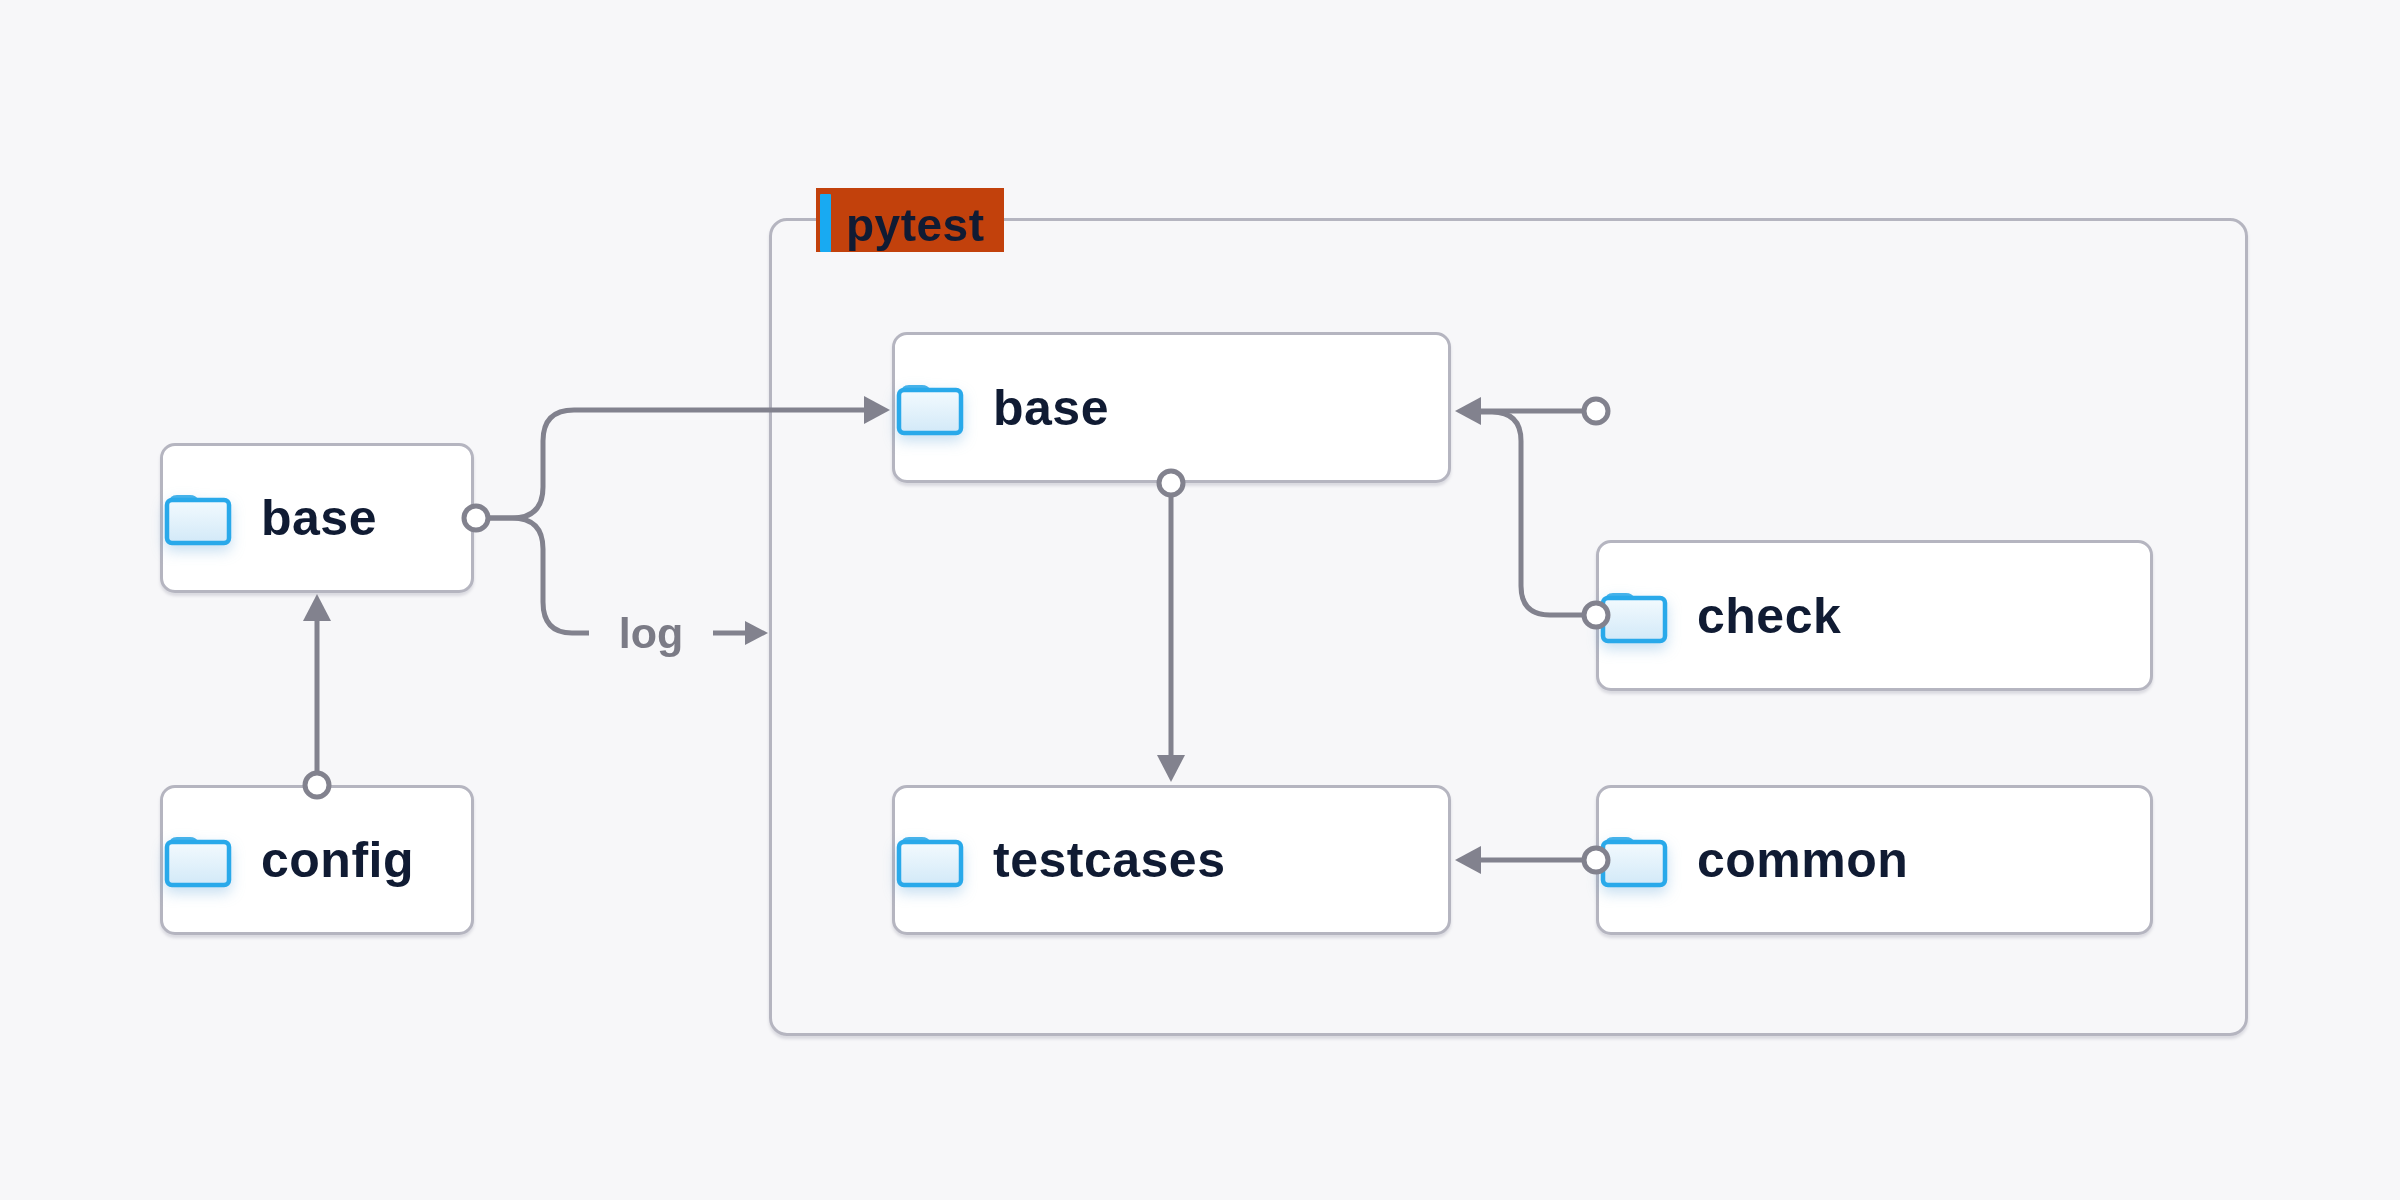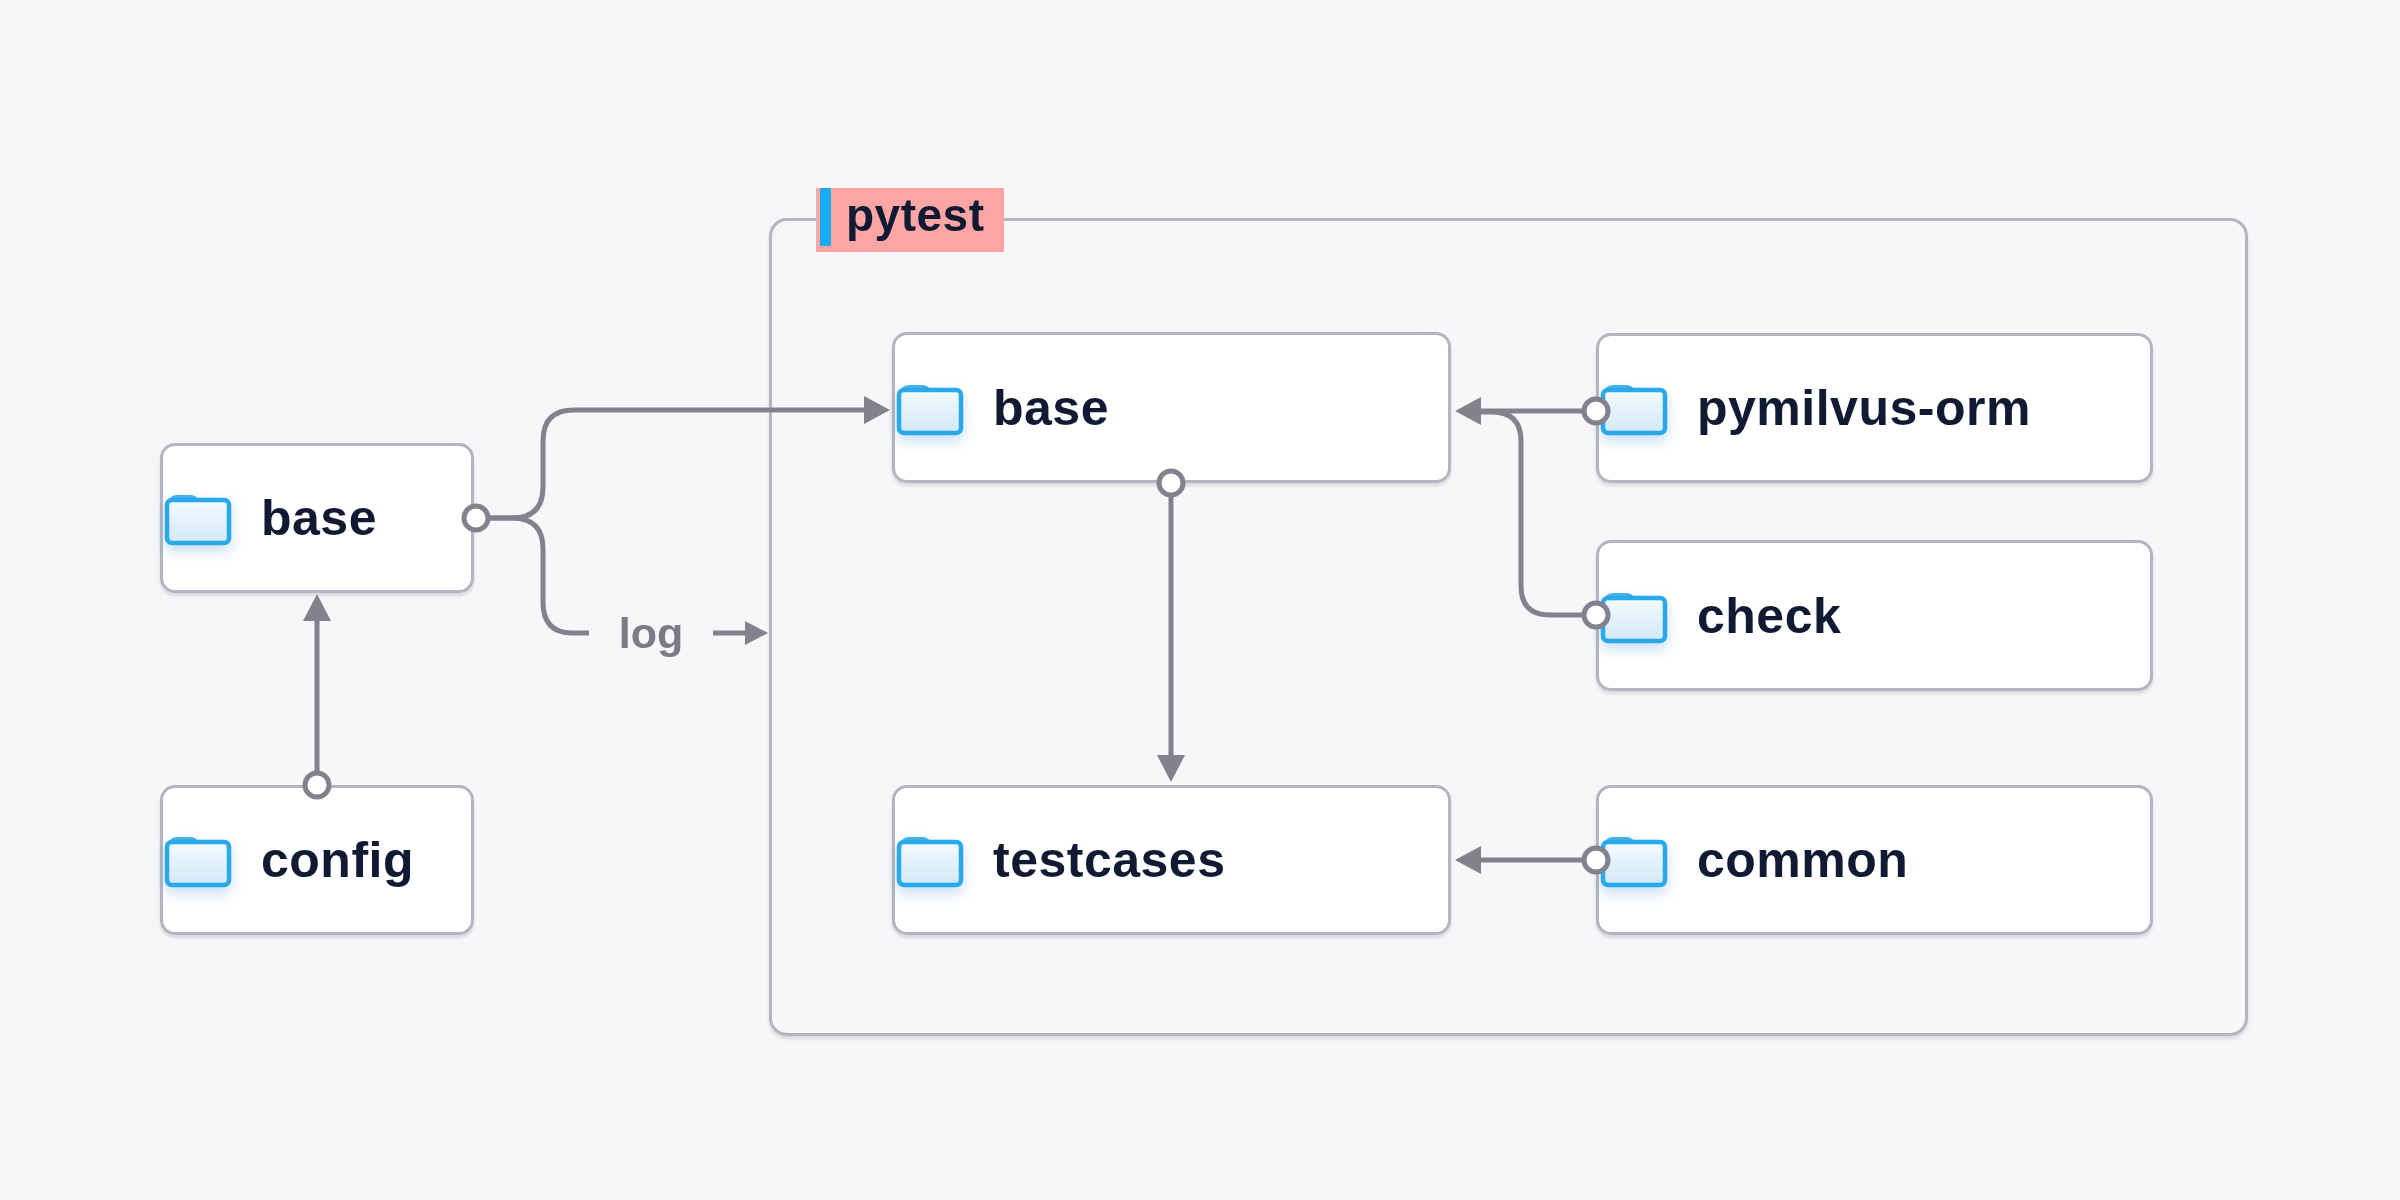--- a/index.html
+++ b/index.html
@@ -28,23 +28,23 @@
     background: transparent;
     box-shadow: 0 3px 3px rgba(130,130,150,0.25);
     z-index: 1;
   }
   .group-label {
     position: absolute;
     top: -33px;
     left: 44px;
     height: 64px;
     display: flex;
-    align-items: flex-start;
+    align-items: flex-end;
     gap: 15px;
-    background: #fca5a5;
+    background: #c2410c;
     padding: 0 20px 0 4px;
     z-index: 4;
   }
   .group-label .accent-bar {
     display: inline-block;
     width: 11px;
     height: 58px;
     background: #18aaf2;
     border-radius: 1px;
   }
@@ -159,27 +159,20 @@
   </div>
 
   <div class="node" id="node-base">
     <svg class="folder-icon-svg" width="70" height="58" viewBox="0 0 70 58">
       <path d="M6 14 q0 -8 8 -8 h13 q6 0 8.5 5 l3 6 h-32.5 z" fill="#45b2ea"></path>
       <rect x="4" y="11" width="62" height="43" rx="5" fill="url(#folderFill)" stroke="#29a9ea" stroke-width="4.5"></rect>
     </svg>
     <span class="node-label">base</span>
   </div>
 
-  <div class="node" id="node-pymilvus">
-    <svg class="folder-icon-svg" width="70" height="58" viewBox="0 0 70 58">
-      <path d="M6 14 q0 -8 8 -8 h13 q6 0 8.5 5 l3 6 h-32.5 z" fill="#45b2ea"></path>
-      <rect x="4" y="11" width="62" height="43" rx="5" fill="url(#folderFill)" stroke="#29a9ea" stroke-width="4.5"></rect>
-    </svg>
-    <span class="node-label">pymilvus-orm</span>
-  </div>
 
   <div class="node" id="node-check">
     <svg class="folder-icon-svg" width="70" height="58" viewBox="0 0 70 58">
       <path d="M6 14 q0 -8 8 -8 h13 q6 0 8.5 5 l3 6 h-32.5 z" fill="#45b2ea"></path>
       <rect x="4" y="11" width="62" height="43" rx="5" fill="url(#folderFill)" stroke="#29a9ea" stroke-width="4.5"></rect>
     </svg>
     <span class="node-label">check</span>
   </div>
 
   <div class="node" id="node-testcases">

